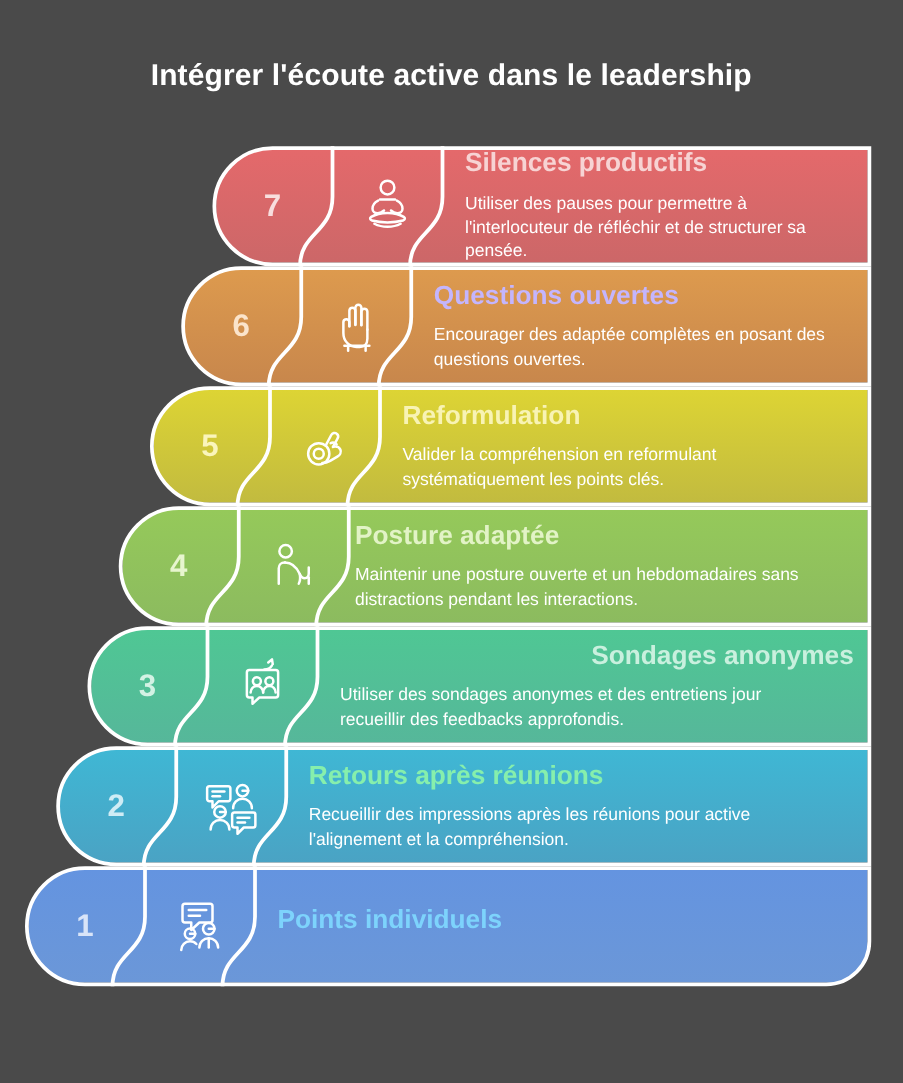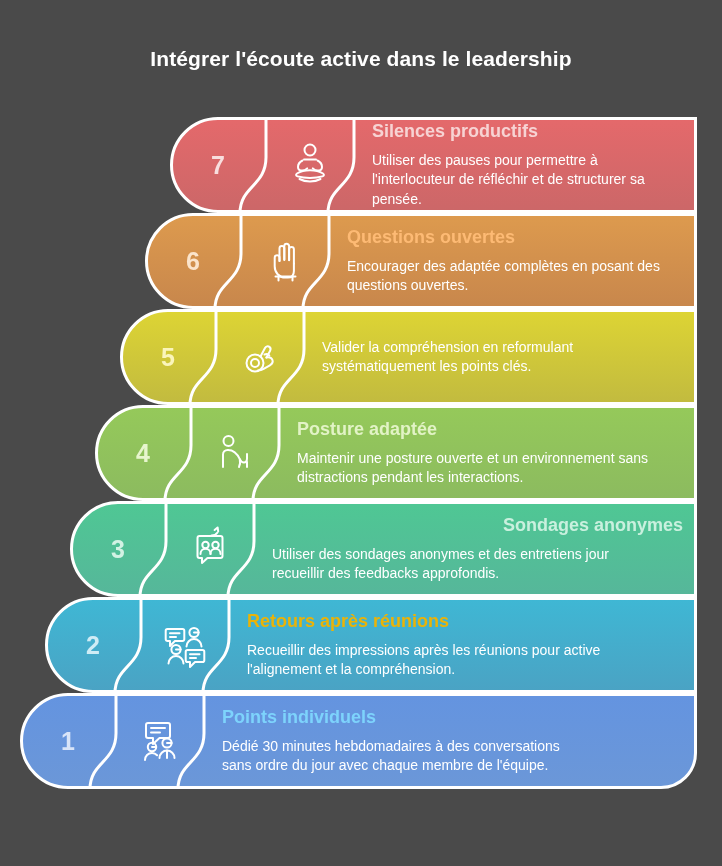--- a/index.html
+++ b/index.html
@@ -14,21 +14,21 @@
     width:722px; height:866px;
     background:#4a4a4a;
   }
 
   
   #chart-title {
     position:absolute;
     top:47px; left:0; width:722px;
     text-align:center;
     color:#ffffff;
-    font-size:21px;
+    font-size:24px;
     font-weight:700;
     letter-spacing:.1px;
     white-space:nowrap;
   }
 
   
   #pyramid {
     position:absolute;
     left:0; top:0; width:722px; height:866px;
   }
@@ -72,21 +72,21 @@
   .textcell {
     position:absolute;
     top:0; bottom:0; right:0;
     display:flex;
     flex-direction:column;
     justify-content:center;
     padding-right:14px;
     z-index:4;
   }
   .lvl-title {
-    font-size:18px;
+    font-size:21px;
     font-weight:700;
     line-height:1.15;
     margin-bottom:9px;
     white-space:nowrap;
   }
   .lvl-desc {
     font-size:14px;
     font-weight:400;
     line-height:1.38;
     color:#ffffff;
@@ -145,63 +145,64 @@
       <path d="M20.5 26V13.5a2.4 2.4 0 0 1 4.8 0V25"></path>
       <path d="M25.3 24.5V11.2a2.4 2.4 0 0 1 4.8 0V25"></path>
       <path d="M30.1 25.2V14.3a2.4 2.4 0 0 1 4.8 0v14.2"></path>
       <path d="M20.5 26v-3.3a2.4 2.4 0 0 0-4.8 0v8.6c0 6.2 4.3 11.2 10.5 11.2h2.6c3.9 0 6.1-2.6 6.1-6.6v-7.4"></path>
       <path d="M16.5 41.5h20"></path>
       <path d="M19.5 41.5v4"></path>
       <path d="M33.5 41.5v4"></path>
     </svg>
         </div>
         <div class="textcell" style="left: 202px;">
-          <div class="lvl-title" style="color: #fdba74;">Questions ouvertes</div>
+          <div class="lvl-title" style="color: #c4b5fd;">Questions ouvertes</div>
           <div class="lvl-desc">Encourager des adaptée complètes en posant des questions ouvertes.</div>
         </div>
         <svg class="sep" width="552" height="96">
           <path d="M 96 0 L 96 40.32 C 96 69.12 70 69.12 70 96"></path>
           <path d="M 184 0 L 184 40.32 C 184 69.12 158 69.12 158 96"></path>
         </svg>
       </div>
       <div class="level" style="left: 120px; top: 309px; width: 577px; height: 96px; z-index: 12;">
         <div class="bar" style="background: linear-gradient(rgb(221, 212, 52) 0%, rgb(194, 187, 63) 100%); border-radius: 48px 0px 0px 48px;"></div>
         <div class="numcell" style="width: 96px; color: rgb(250, 245, 187);">5</div>
         <div class="iconcell" style="left: 96px; width: 88px;">
           <svg width="52" height="52" viewBox="0 0 52 52" fill="none" stroke="#fff" stroke-width="2" stroke-linecap="round" stroke-linejoin="round">
       <circle cx="21" cy="32" r="8.5"></circle>
       <circle cx="21" cy="32" r="4"></circle>
       <path d="M26.5 25.5l4.5-8.5c.9-1.7 3-2.2 4.4-1.1 1.2.9 1.4 2.6.6 4l-3.6 6.6"></path>
       <path d="M32.4 26.5c2.6-.6 5 .2 5.9 2.2.9 2-.2 4.3-2.4 5.6l-5.8 3.4c-1.9 1.1-4.1 1.7-6.3 1.7"></path>
       <path d="M30.5 23.5c1.8-.8 3.9-.4 4.8 1.1"></path>
     </svg>
         </div>
         <div class="textcell" style="left: 202px;">
+          <div class="lvl-title" style="color: rgb(248, 243, 180);">Reformulation</div>
           <div class="lvl-desc">Valider la compréhension en reformulant systématiquement les points clés.</div>
         </div>
         <svg class="sep" width="577" height="96">
           <path d="M 96 0 L 96 40.32 C 96 69.12 70 69.12 70 96"></path>
           <path d="M 184 0 L 184 40.32 C 184 69.12 158 69.12 158 96"></path>
         </svg>
       </div>
       <div class="level" style="left: 95px; top: 405px; width: 602px; height: 96px; z-index: 13;">
         <div class="bar" style="background: linear-gradient(rgb(149, 201, 90) 0%, rgb(140, 187, 95) 100%); border-radius: 48px 0px 0px 48px;"></div>
         <div class="numcell" style="width: 96px; color: rgb(231, 245, 206);">4</div>
         <div class="iconcell" style="left: 96px; width: 88px;">
           <svg width="52" height="52" viewBox="0 0 52 52" fill="none" stroke="#fff" stroke-width="2" stroke-linecap="round" stroke-linejoin="round">
       <circle cx="19.5" cy="14" r="5"></circle>
       <path d="M14 40V27.5c0-2.6 2-4.5 4.6-4.5h.4"></path>
       <path d="M19 23c6 0 9.5 4.2 11.8 9.2 1 2.2 2.4 3.4 4 3.4 1.9 0 3.2-1.6 3.2-4V27"></path>
       <path d="M30.8 32.2c.6 3.4.2 6-.8 7.8"></path>
       <path d="M38 40v-5"></path>
     </svg>
         </div>
-        <div class="textcell" style="left: 202px;">
+        <div class="textcell" style="left: 189px;">
           <div class="lvl-title" style="color: rgb(226, 243, 198);">Posture adaptée</div>
-          <div class="lvl-desc">Maintenir une posture ouverte et un environnement sans distractions pendant les interactions.</div>
+          <div class="lvl-desc">Maintenir une posture ouverte et un hebdomadaires sans distractions pendant les interactions.</div>
         </div>
         <svg class="sep" width="602" height="96">
           <path d="M 96 0 L 96 40.32 C 96 69.12 70 69.12 70 96"></path>
           <path d="M 184 0 L 184 40.32 C 184 69.12 158 69.12 158 96"></path>
         </svg>
       </div>
       <div class="level" style="left: 70px; top: 501px; width: 627px; height: 96px; z-index: 14;">
         <div class="bar" style="background: linear-gradient(rgb(79, 199, 148) 0%, rgb(86, 183, 154) 100%); border-radius: 48px 0px 0px 48px;"></div>
         <div class="numcell" style="width: 96px; color: rgb(211, 242, 228);">3</div>
         <div class="iconcell" style="left: 96px; width: 88px;">
@@ -237,21 +238,21 @@
       <path d="M27.5 27.5c0-4.2 3.4-7.5 7.5-7.5s7.5 3.3 7.5 7.5"></path>
       <circle cx="17" cy="30.5" r="4.6"></circle>
       <path d="M17 30.5h4.6"></path>
       <path d="M9.5 44.5c0-4.2 3.4-7.5 7.5-7.5s7.5 3.3 7.5 7.5"></path>
       <path d="M28.5 31h15a1.8 1.8 0 0 1 1.8 1.8v8.4a1.8 1.8 0 0 1-1.8 1.8H36L31 48v-5h-2.5a1.8 1.8 0 0 1-1.8-1.8v-8.4a1.8 1.8 0 0 1 1.8-1.8z"></path>
       <path d="M31 35.2h9.5"></path>
             <path d="M31 39h6"></path>
     </svg>
         </div>
         <div class="textcell" style="left: 202px;">
-          <div class="lvl-title" style="color: #eab308;">Retours après réunions</div>
+          <div class="lvl-title" style="color: #86efac;">Retours après réunions</div>
           <div class="lvl-desc">Recueillir des impressions après les réunions pour active l'alignement et la compréhension.</div>
         </div>
         <svg class="sep" width="652" height="96">
           <path d="M 96 0 L 96 40.32 C 96 69.12 70 69.12 70 96"></path>
           <path d="M 184 0 L 184 40.32 C 184 69.12 158 69.12 158 96"></path>
         </svg>
       </div>
       <div class="level" style="left: 20px; top: 693px; width: 677px; height: 96px; z-index: 16;">
         <div class="bar" style="background: linear-gradient(rgb(100, 148, 224) 0%, rgb(107, 151, 216) 100%); border-radius: 48px 0px 36px 48px;"></div>
         <div class="numcell" style="width: 96px; color: rgb(216, 228, 248);">1</div>
@@ -264,21 +265,20 @@
       <path d="M33 28h4.6"></path>
       <path d="M25.5 43c0-4.2 3.4-7.5 7.5-7.5s7.5 3.3 7.5 7.5"></path>
       <path d="M33 35.5V43"></path>
       <circle cx="18" cy="32" r="4.2"></circle>
       <path d="M18 32h4.2"></path>
       <path d="M11 45c0-3.9 3.1-7 7-7 2 0 3.8.8 5.1 2.2"></path>
     </svg>
         </div>
         <div class="textcell" style="left: 202px;">
           <div class="lvl-title" style="color: #7dd3fc;">Points individuels</div>
-          <div class="lvl-desc">Dédié 30 minutes hebdomadaires à des conversations sans ordre du jour avec chaque membre de l'équipe.</div>
         </div>
         <svg class="sep" width="677" height="96">
           <path d="M 96 0 L 96 40.32 C 96 69.12 70 69.12 70 96"></path>
           <path d="M 184 0 L 184 40.32 C 184 69.12 158 69.12 158 96"></path>
         </svg>
       </div>
     </div>
 
 </div>
 

